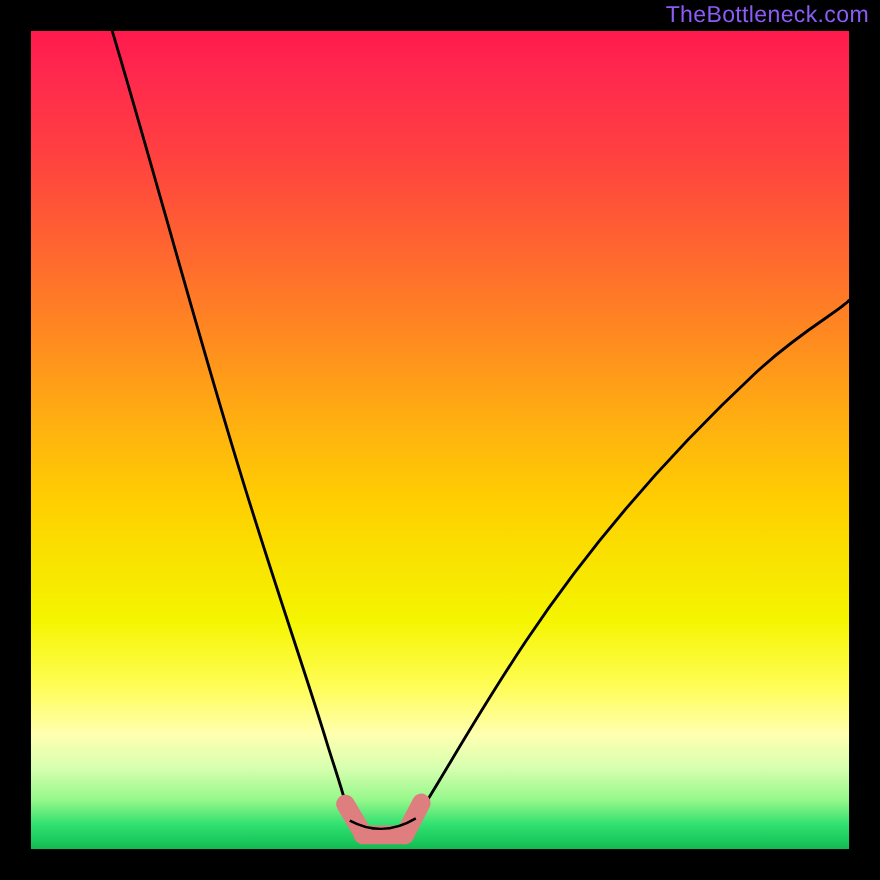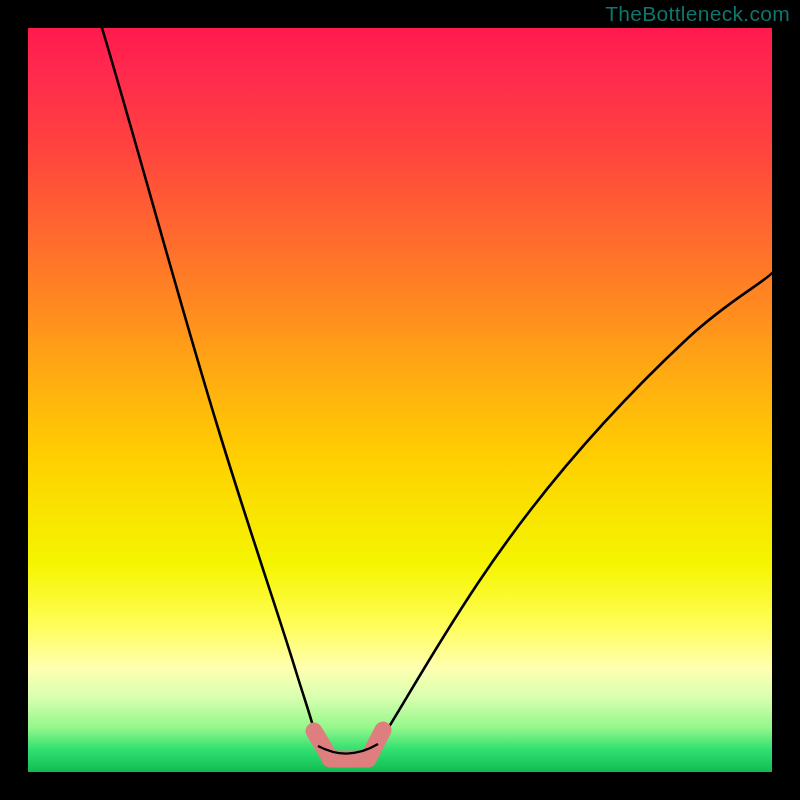--- a/index.html
+++ b/index.html
@@ -50,21 +50,21 @@
       #95f78a 94%,
       #30e070 97%,
       #1bc95c 99%,
       #13b850 100%
     );
   }
   .watermark {
     position: absolute;
     top: 2px;
     right: 10px;
-    color: #0f766e;
+    color: #8b5cf6;
     font-size: 21px;
     letter-spacing: 0.3px;
     font-weight: 500;
   }
   svg.curves {
     position: absolute;
     top: 0;
     left: 0;
   }
 </style>

